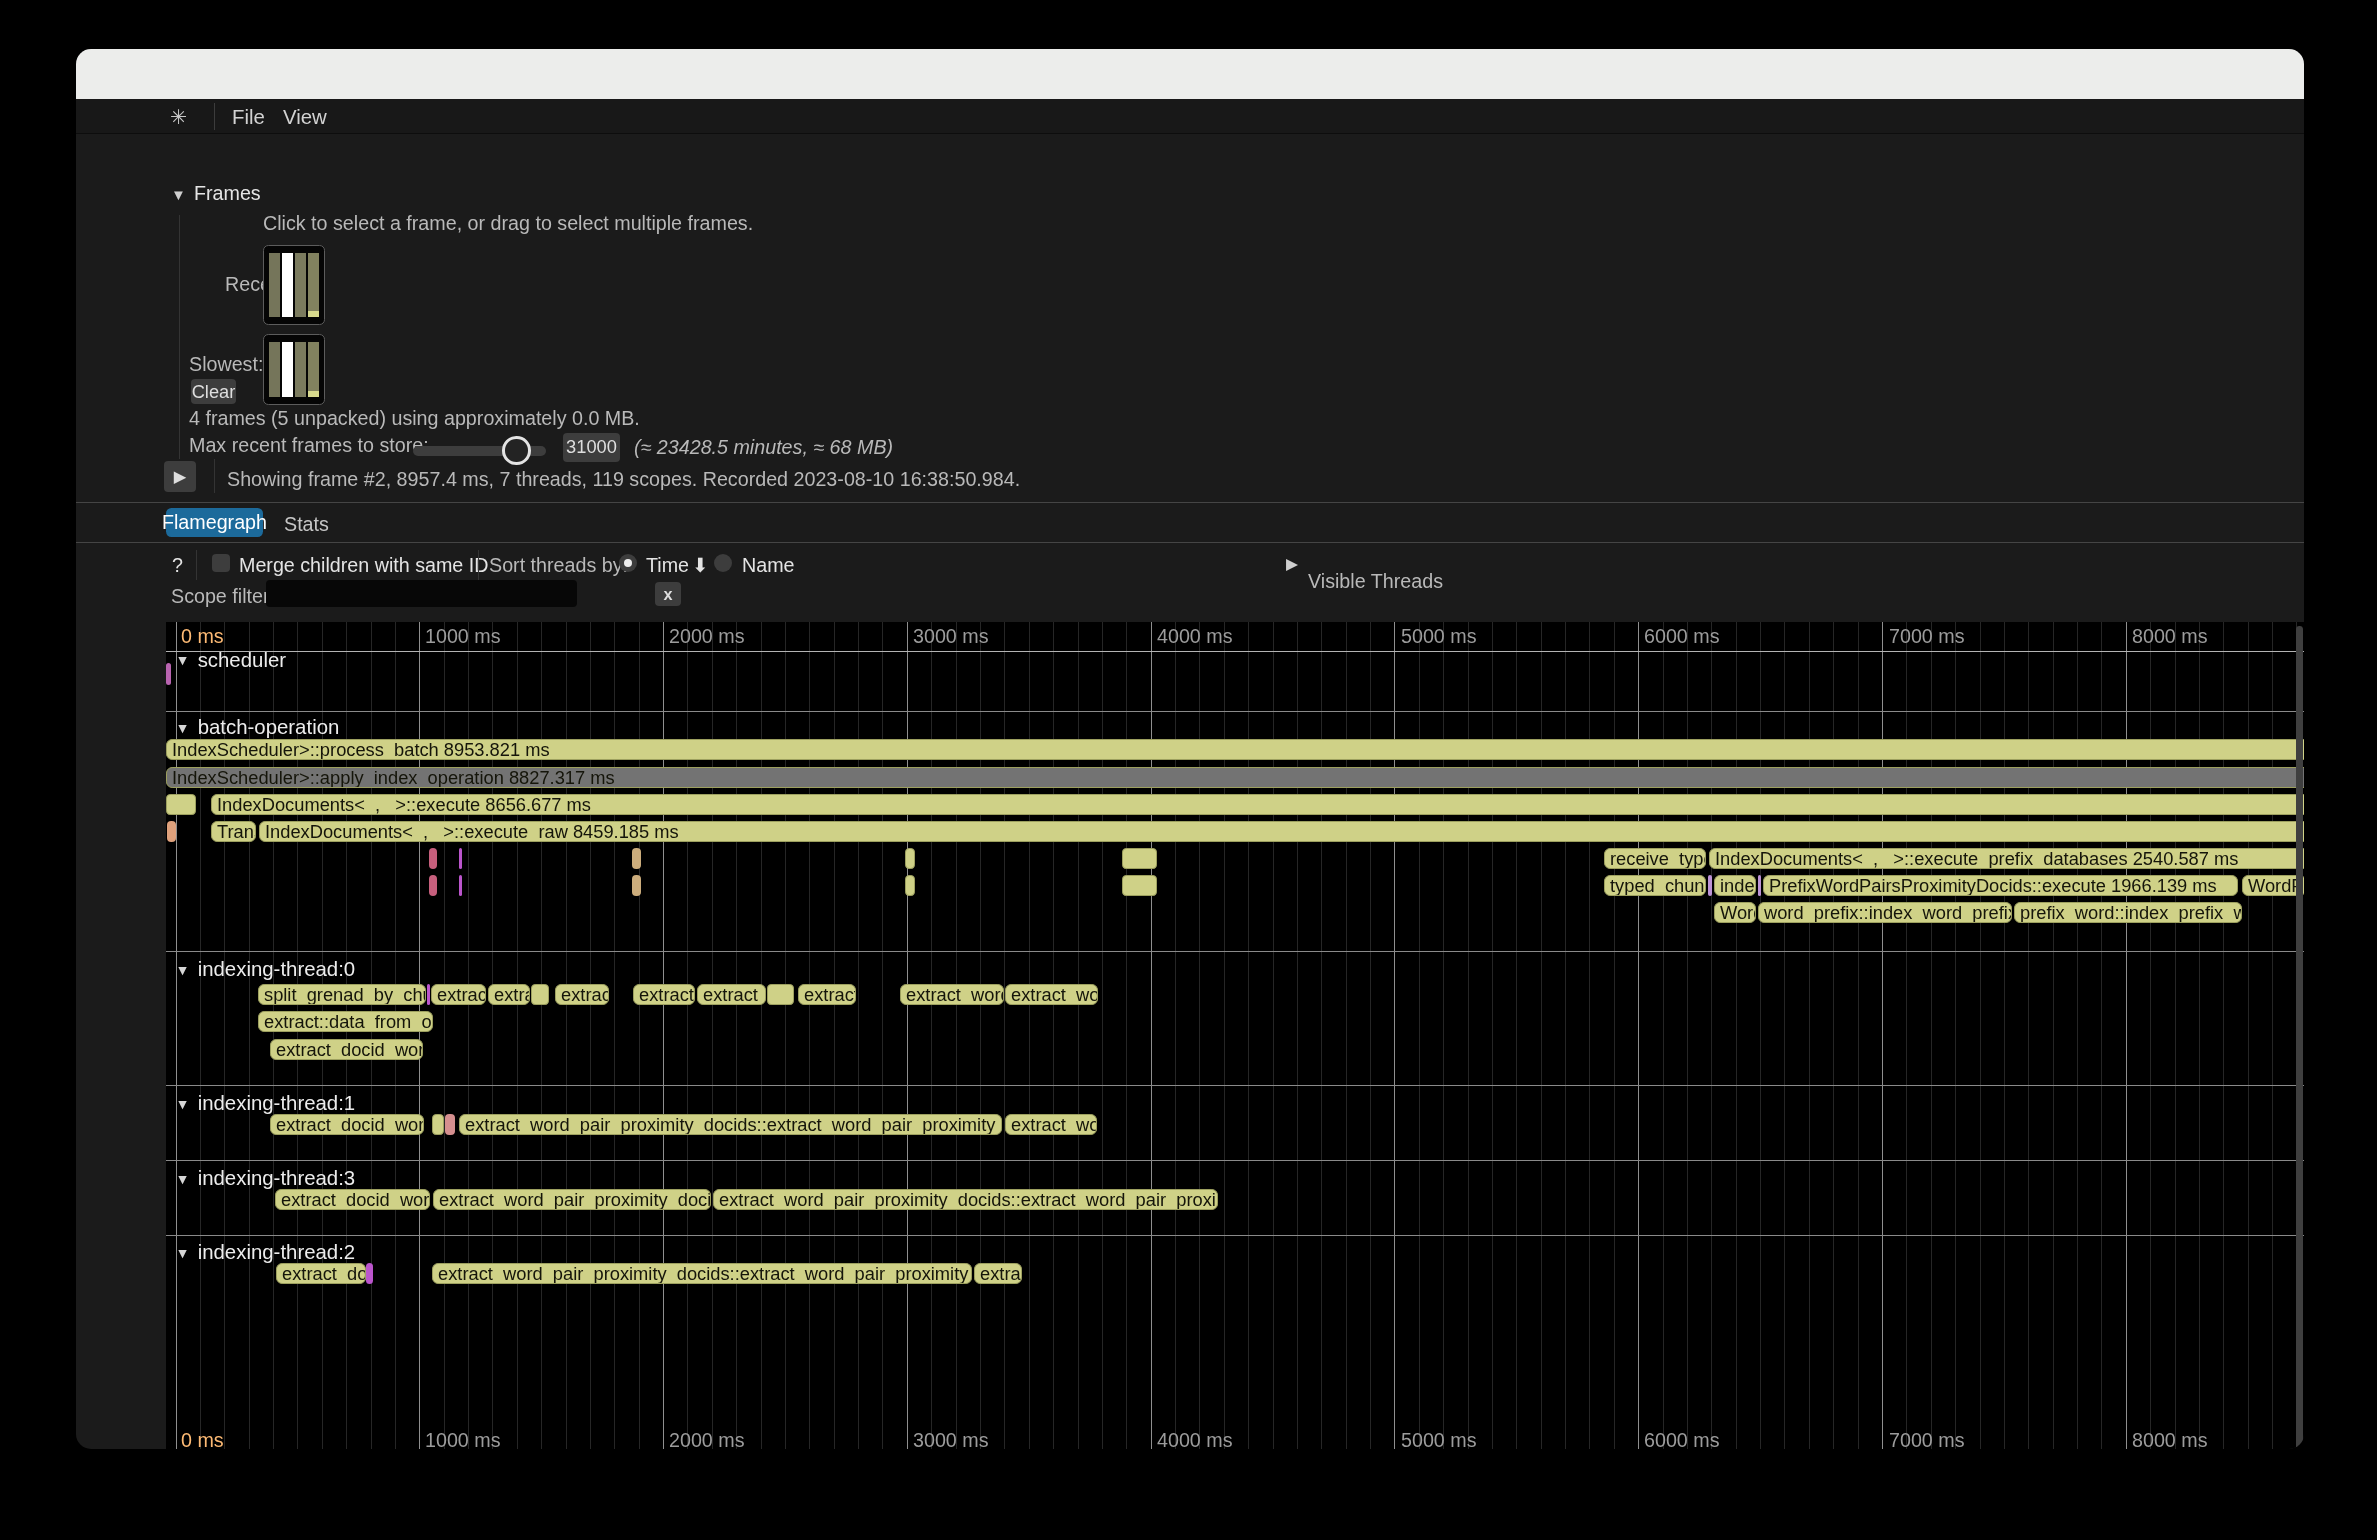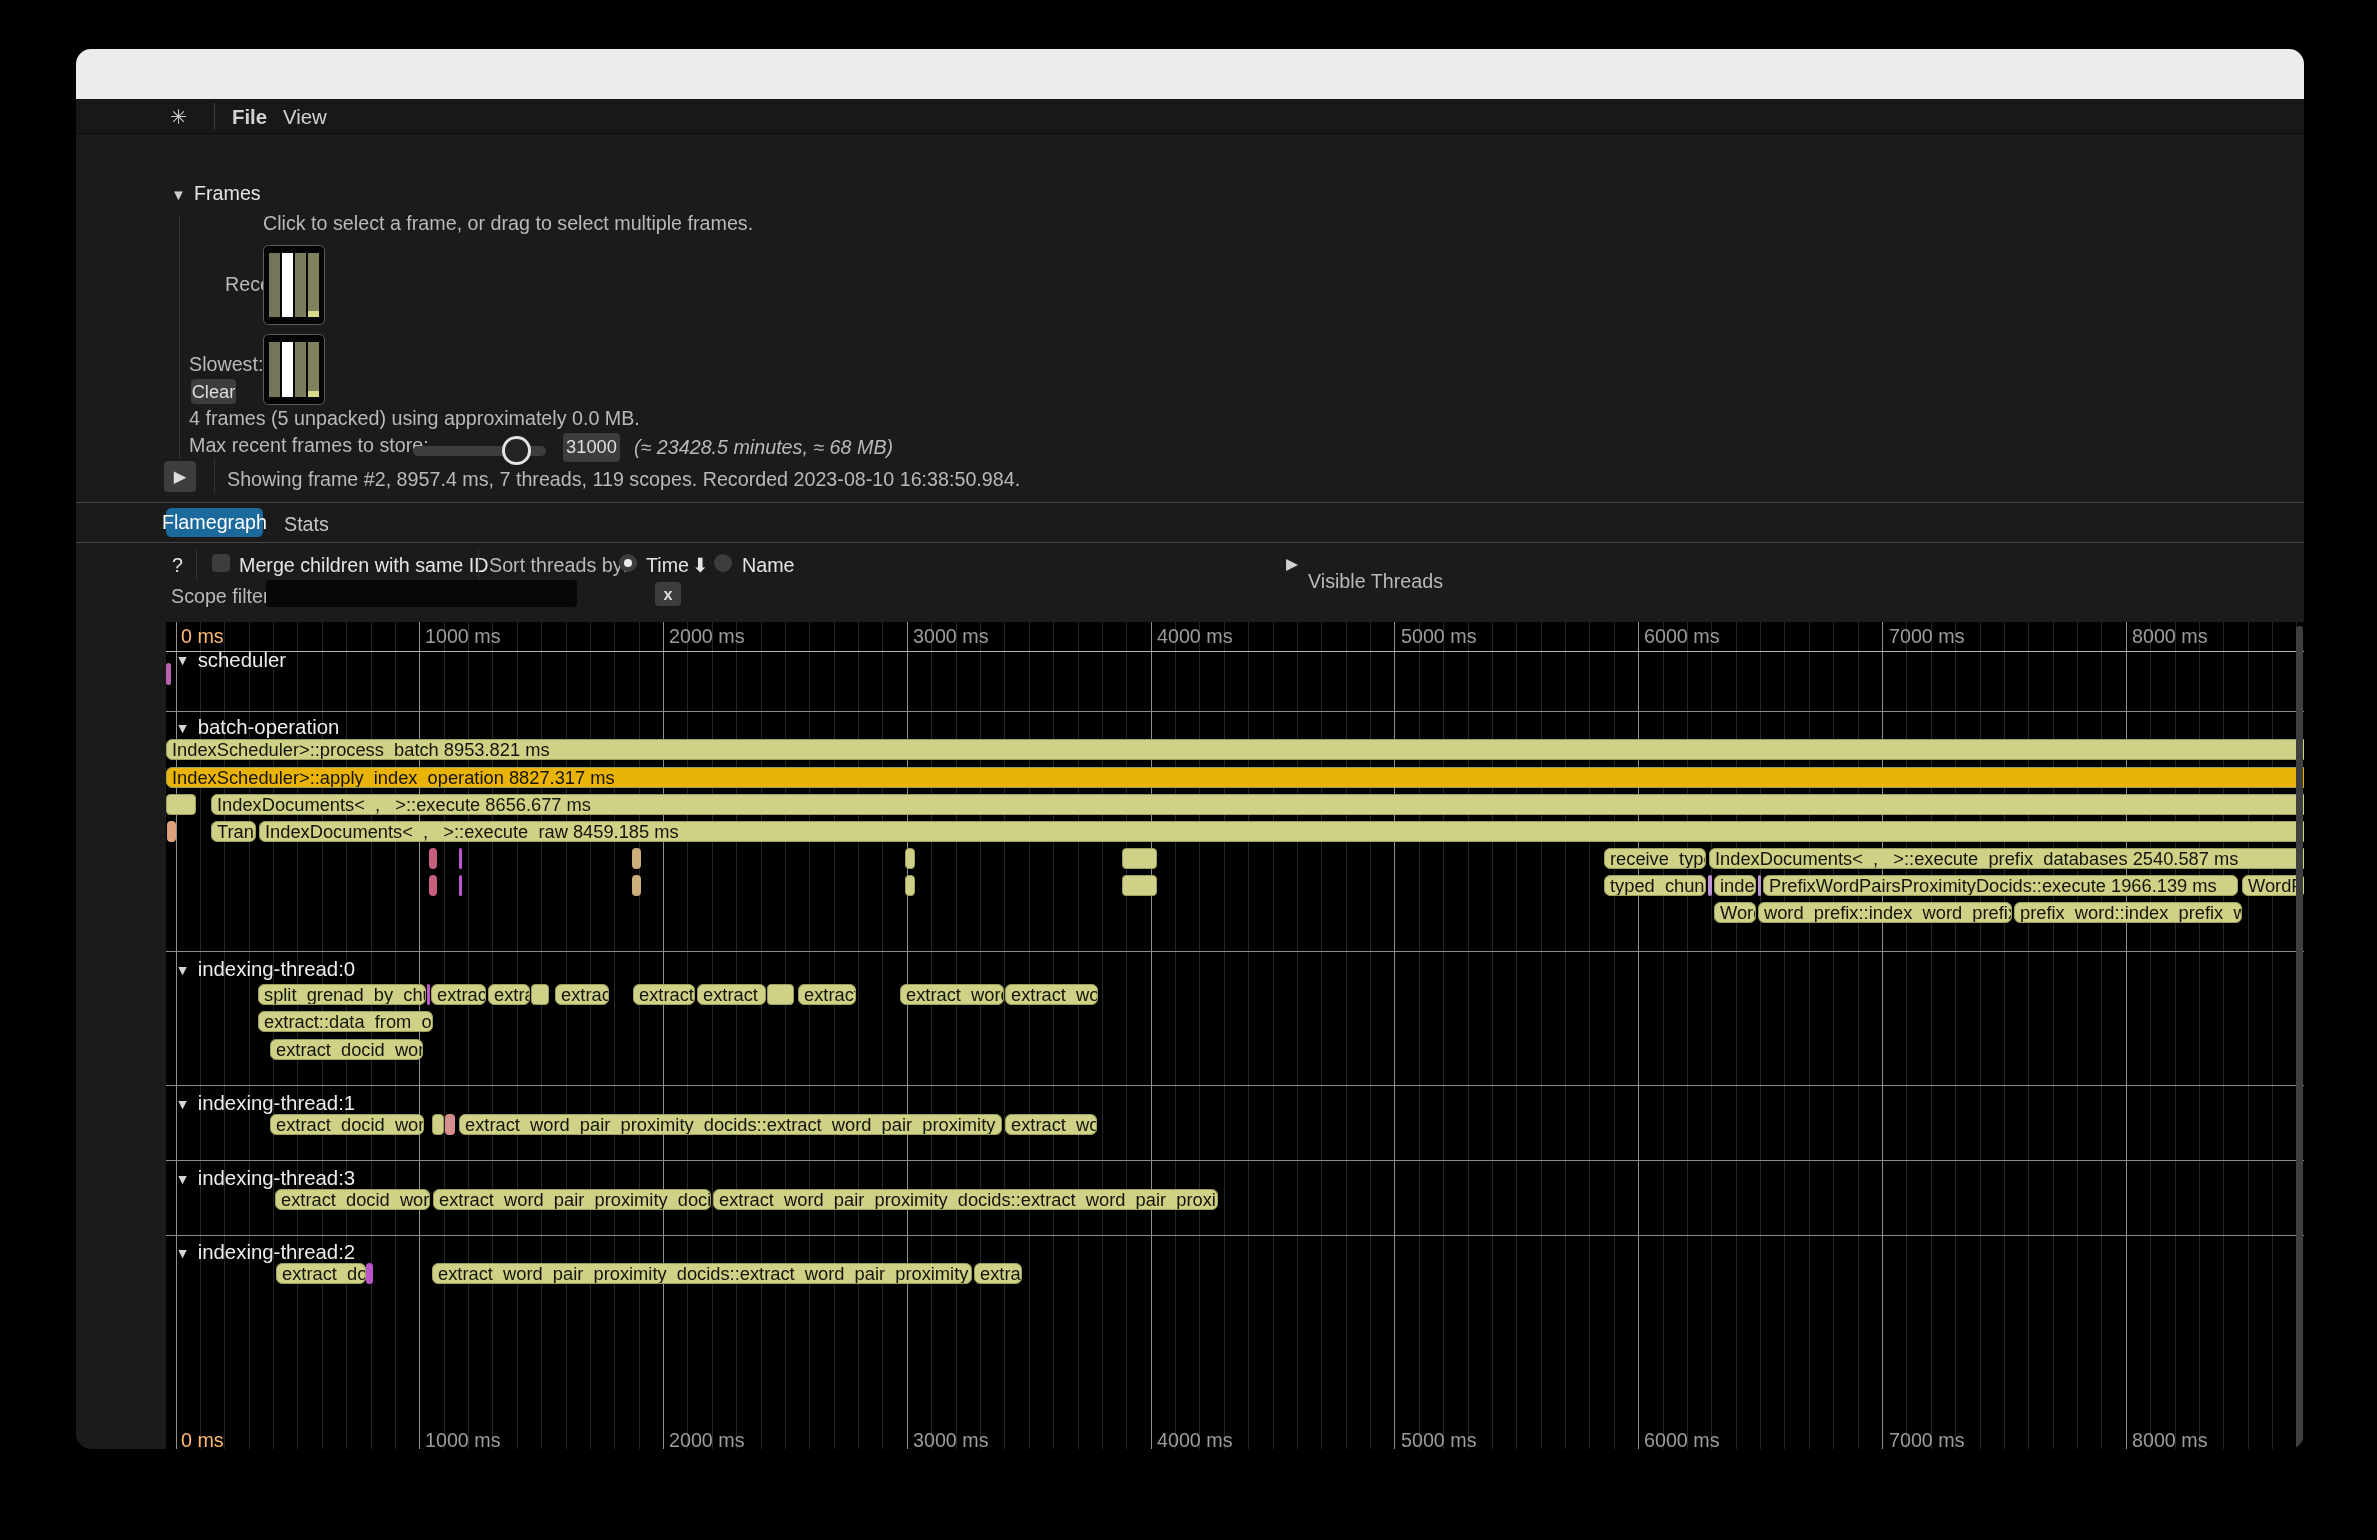--- a/index.html
+++ b/index.html
@@ -61,21 +61,21 @@
 
   <div id="titlebar"></div>
   <div class="tl" style="left:86px;background:#f2544d;"></div>
   <div class="tl" style="left:119px;background:#fdbc2e;"></div>
   <div class="tl" style="left:151px;background:#27c83f;"></div>
   <div id="title">puffin viewer</div>
 
   <div id="menubar"></div>
   <div class="menu-item" style="left:94px;top:56px;color:#c9c9c9;">✳</div>
   <div class="vline" style="left:138px;top:54px;height:27px;"></div>
-  <div class="menu-item" style="left:156px;font-weight:bold;">File</div>
+  <div class="menu-item" style="left:156px;">File</div>
   <div class="menu-item" style="left:207px;">View</div>
 
   <div class="txt bright" style="left:95px;top:133px;"><span class="tri">▼</span><span>Frames</span></div>
   <div class="vline" style="left:103px;top:166px;height:244px;background:#343434;"></div>
   <div class="txt" style="left:187px;top:163px;">Click to select a frame, or drag to select multiple frames.</div>
 
   <div class="txt" style="left:113px;top:224px;margin-left:36px;">Recent:</div>
   <div class="thumb" style="left:187px;top:196px;height:80px;">
       <div class="stripe" style="background: rgb(117, 117, 90);"></div>
       <div class="stripe" style="background: rgb(255, 255, 255);"></div>
@@ -247,21 +247,21 @@
         <span class="tri">▼</span>
         <span>scheduler</span>
       </div>
       <div class="bar tiny" style="left: 0px; top: 41px; width: 4.7px; height: 22.4px; background: rgb(185, 100, 176);"></div>
       <div class="sec-sep" style="top: 89px;"></div>
       <div class="sec-header" style="left: 9.5px; top: 94px;">
         <span class="tri">▼</span>
         <span>batch-operation</span>
       </div>
       <div class="bar lbl" style="left: 0px; top: 117px; width: 2199px; height: 21px; background: rgb(207, 209, 135);">IndexScheduler&gt;::process_batch 8953.821 ms</div>
-      <div class="bar lbl" style="left: 0px; top: 145px; width: 2167px; height: 21px; background: #eab308;">IndexScheduler&gt;::apply_index_operation 8827.317 ms</div>
+      <div class="bar lbl" style="left: 0px; top: 145px; width: 2167px; height: 21px; background: #737373;">IndexScheduler&gt;::apply_index_operation 8827.317 ms</div>
       <div class="bar tiny lbl" style="left: 0px; top: 172px; width: 30px; height: 21px; background: rgb(207, 209, 135);"></div>
       <div class="bar lbl" style="left: 45px; top: 172px; width: 2122px; height: 21px; background: rgb(207, 209, 135);">IndexDocuments&lt;_, _&gt;::execute 8656.677 ms</div>
       <div class="bar tiny" style="left: 0.7px; top: 199px; width: 9.5px; height: 21px; background: rgb(223, 161, 124);"></div>
       <div class="bar lbl" style="left: 45px; top: 199px; width: 45px; height: 21px; background: rgb(207, 209, 135);">Trans</div>
       <div class="bar lbl" style="left: 93px; top: 199px; width: 2074px; height: 21px; background: rgb(207, 209, 135);">IndexDocuments&lt;_, _&gt;::execute_raw 8459.185 ms</div>
       <div class="bar tiny" style="left: 263px; top: 226px; width: 7.5px; height: 21px; background: rgb(199, 95, 125);"></div>
       <div class="bar tiny" style="left: 293px; top: 226px; width: 2.7px; height: 21px; background: rgb(187, 85, 204);"></div>
       <div class="bar tiny" style="left: 466px; top: 226px; width: 8.8px; height: 21px; background: rgb(204, 173, 124);"></div>
       <div class="bar tiny lbl" style="left: 739px; top: 226px; width: 9.5px; height: 21px; background: rgb(207, 209, 135);"></div>
       <div class="bar tiny lbl" style="left: 956px; top: 226px; width: 35px; height: 21px; background: rgb(207, 209, 135);"></div>

